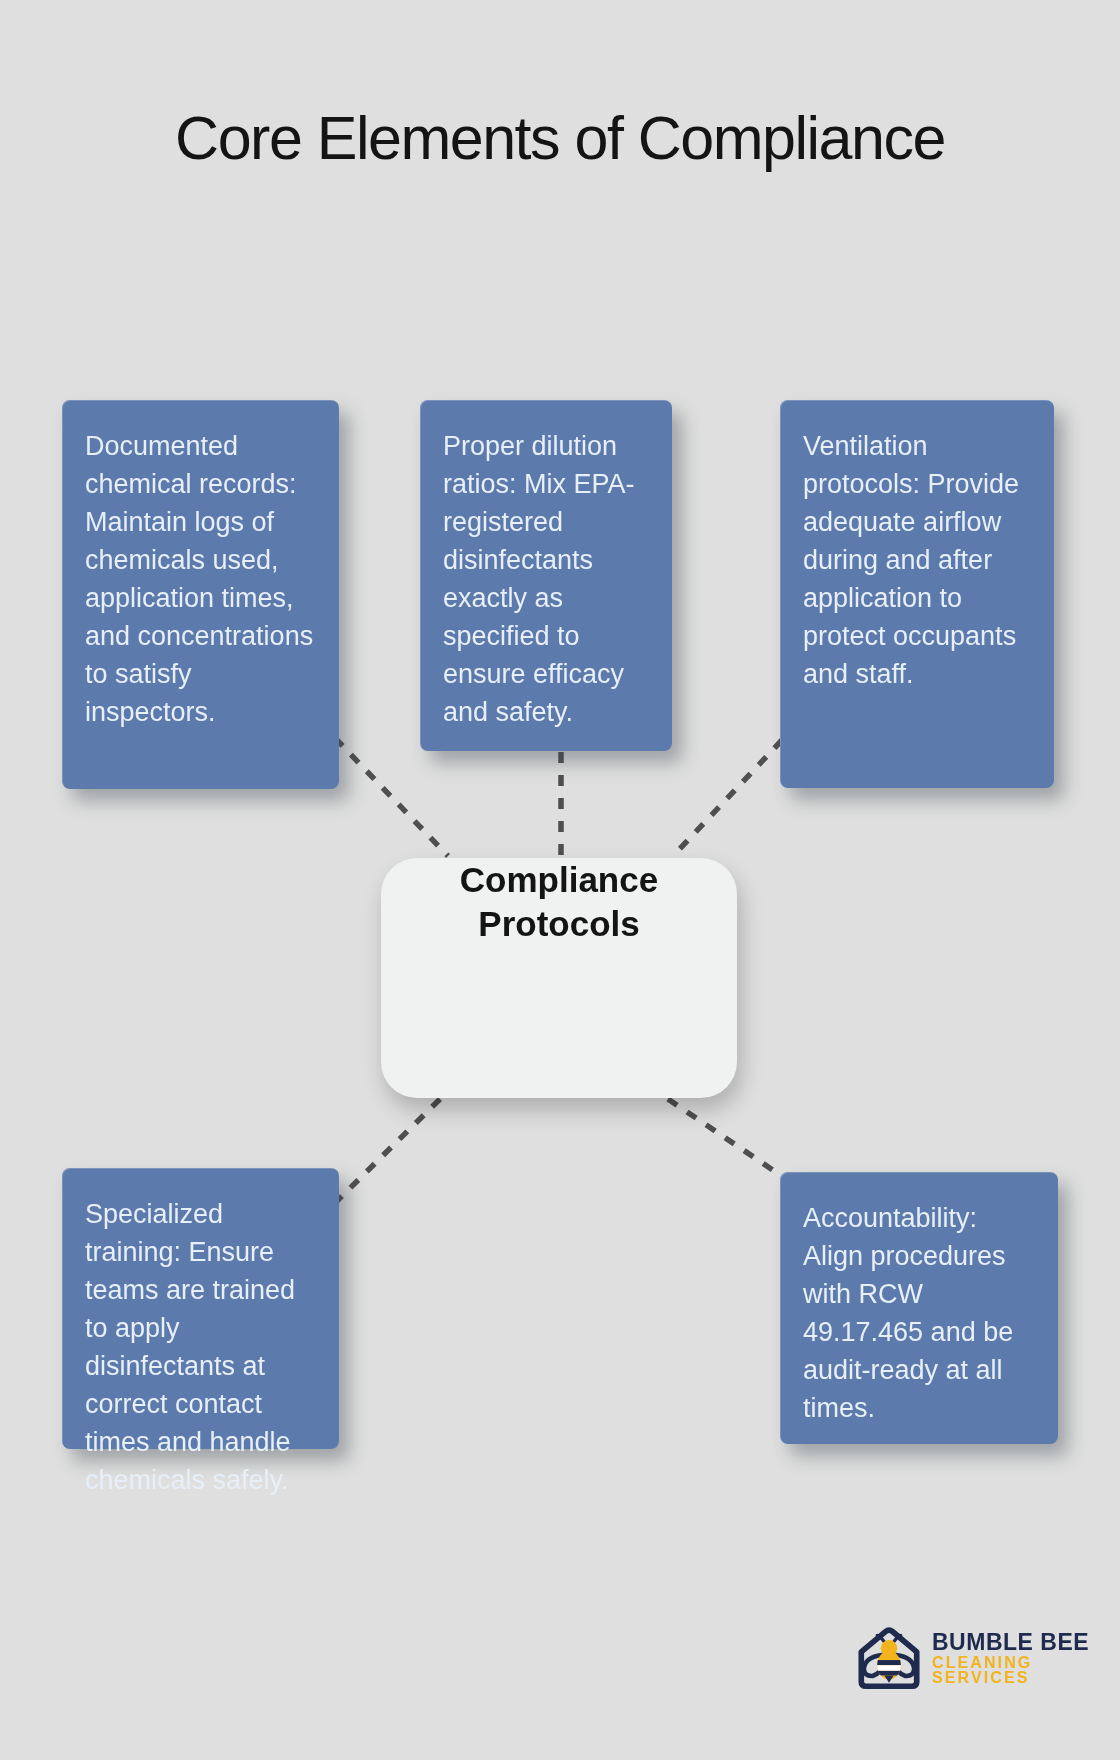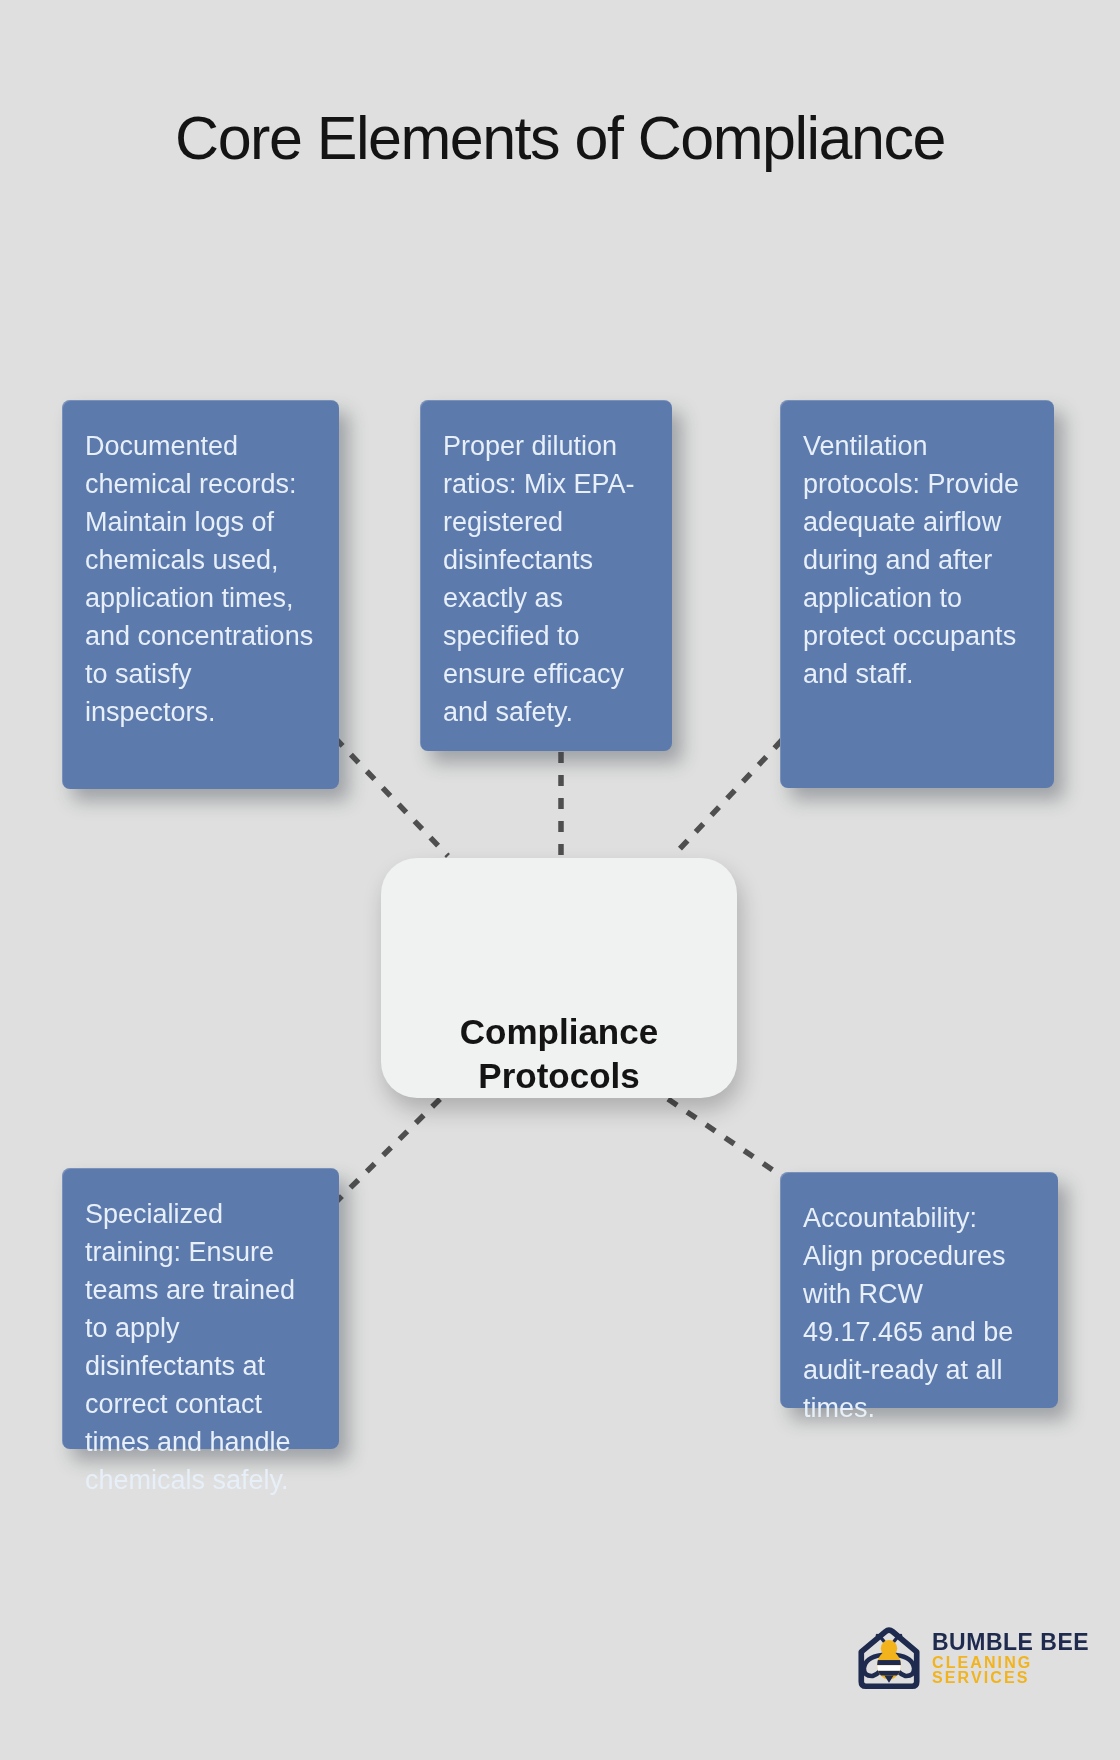--- a/index.html
+++ b/index.html
@@ -42,28 +42,28 @@
     color:var(--node-text);
     font-size:27px;
     line-height:38px;
     padding:27px 20px 0 23px;
     box-shadow:10px 12px 18px rgba(60,65,75,0.38), inset 1px 1px 0 rgba(255,255,255,0.18);
   }
   .node-1{left:62px; top:400px; width:277px; height:389px;}
   .node-2{left:420px; top:400px; width:252px; height:351px;}
   .node-3{left:780px; top:400px; width:274px; height:388px;}
   .node-4{left:62px; top:1168px; width:277px; height:281px;}
-  .node-5{left:780px; top:1172px; width:278px; height:236px;}
+  .node-5{left:780px; top:1172px; width:278px; height:272px;}
   .center-node{
     position:absolute;
     left:381px; top:858px; width:356px; height:240px;
     background:var(--center-bg);
     border-radius:36px;
     display:flex;
-    align-items:flex-end;
+    align-items:flex-start;
     justify-content:center;
     text-align:center;
     color:var(--center-text);
     font-weight:800;
     font-size:35px;
     line-height:44px;
     padding:0 30px;
     box-shadow:4px 12px 22px rgba(0,0,0,0.22);
   }
   .connectors{

